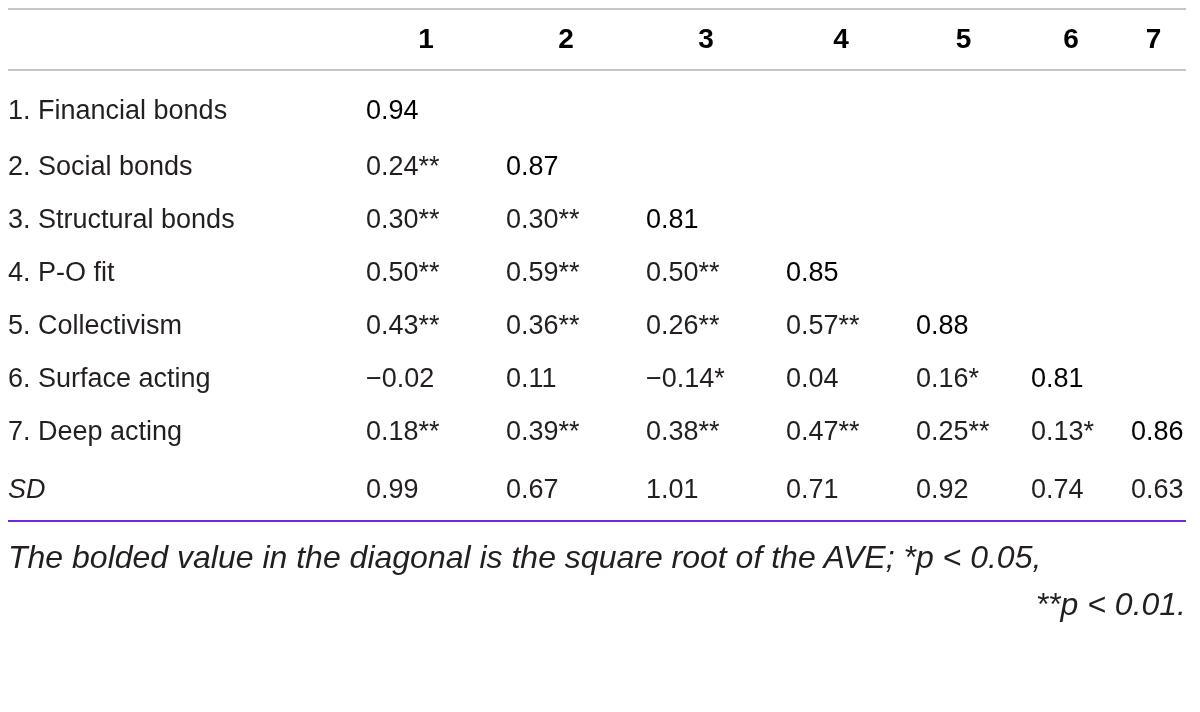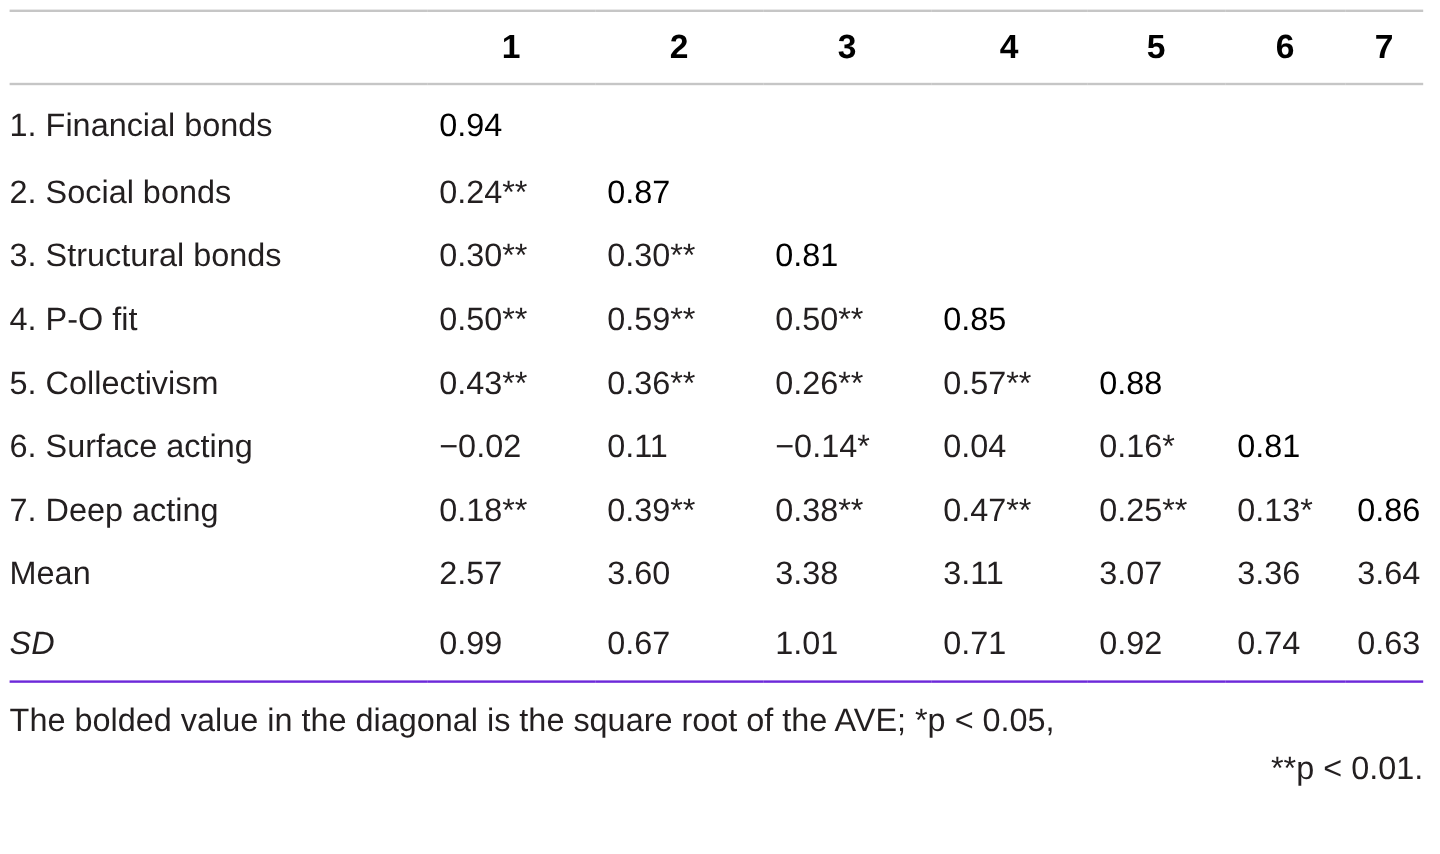--- a/index.html
+++ b/index.html
@@ -53,41 +53,42 @@
   }
 
   tbody td {
     font-size: 27px;
     padding: 0;
     height: 53px;
     vertical-align: middle;
     white-space: nowrap;
     color: #231f20;
   }
-  tbody tr:first-child td { padding-top: 3px; height: 60px; }
+  tbody tr:first-child td { padding-top: 9px; height: 60px; }
   tbody td.lbl {
     text-align: left;
     font-weight: normal;
   }
   tbody td.lbl.italic { font-style: italic; }
   tbody td.val {
     text-align: left;
     padding-left: 10px;
   }
   tbody td.val.diag { font-weight: normal; color: #000; }
   tbody td.val.empty { }
   tbody tr.last-row td {
     border-bottom: 2px solid #6d28d9;
     height: 62px;
   }
 
   .footnote {
     margin-top: 12px;
     width: 1178px;
-    font-size: 27px;
+    font-size: 32px;
+    font-style: italic;
     line-height: 1.48;
     text-align: justify;
     color: #231f20;
   }
   .footnote .ln2 { text-align: right; }
 </style>
 </head>
 <body>
 
 <div class="table-wrap">
@@ -178,30 +179,20 @@
         <tr>
           <td class="lbl">7. Deep acting</td>
           <td class="val">0.18**</td>
           <td class="val">0.39**</td>
           <td class="val">0.38**</td>
           <td class="val">0.47**</td>
           <td class="val">0.25**</td>
           <td class="val">0.13*</td>
           <td class="val diag">0.86</td>
         </tr>
-        <tr>
-          <td class="lbl">Mean</td>
-          <td class="val">2.57</td>
-          <td class="val">3.60</td>
-          <td class="val">3.38</td>
-          <td class="val">3.11</td>
-          <td class="val">3.07</td>
-          <td class="val">3.36</td>
-          <td class="val">3.64</td>
-        </tr>
         <tr class="last-row">
           <td class="lbl italic">SD</td>
           <td class="val">0.99</td>
           <td class="val">0.67</td>
           <td class="val">1.01</td>
           <td class="val">0.71</td>
           <td class="val">0.92</td>
           <td class="val">0.74</td>
           <td class="val">0.63</td>
         </tr>

